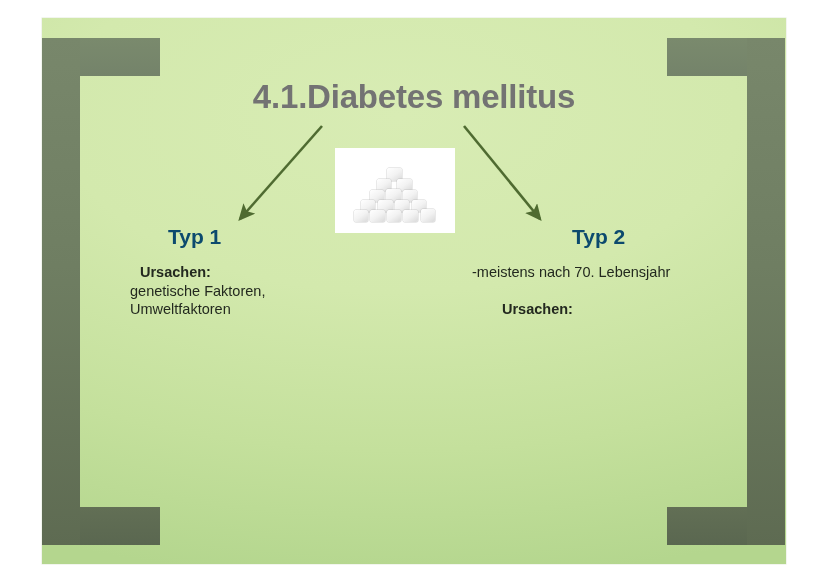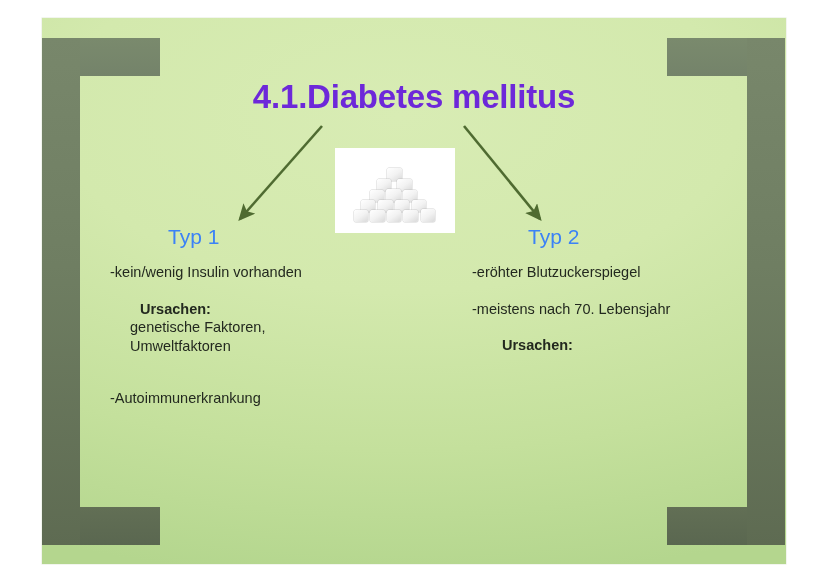--- a/index.html
+++ b/index.html
@@ -58,21 +58,21 @@
 
   
   .slide-title {
     position: absolute;
     left: 0;
     top: 78px;
     width: 828px;
     text-align: center;
     font-size: 33px;
     font-weight: bold;
-    color: #6d28d9;
+    color: #737373;
     letter-spacing: -0.2px;
     white-space: nowrap;
   }
 
   
   .arrows-layer {
     position: absolute;
     left: 0; top: 0;
     width: 828px; height: 585px;
     pointer-events: none;
@@ -86,26 +86,26 @@
     width: 120px;
     height: 85px;
     background: #ffffff;
     overflow: hidden;
   }
 
   
   .col-heading {
     position: absolute;
     font-size: 21px;
-    font-weight: normal;
-    color: #3b82f6;
+    font-weight: bold;
+    color: #0c4a6e;
     white-space: nowrap;
   }
   .col-heading.left-head  { left: 168px; top: 225px; }
-  .col-heading.right-head { left: 528px; top: 225px; }
+  .col-heading.right-head { left: 572px; top: 225px; }
 
   
   .text-col {
     position: absolute;
     font-size: 14.5px;
     color: #23291f;
     line-height: 1.28;
   }
   .text-col.left-col  { left: 110px; top: 263px; width: 330px; }
   .text-col.right-col { left: 472px; top: 263px; width: 300px; }
@@ -163,29 +163,26 @@
         <path d="M0,0 L6.4,3 L0,6 L1.4,3 z" fill="#4f6b31"></path>
       </marker>
     </defs>
     <line x1="322" y1="126" x2="240" y2="219" stroke="#4f6b31" stroke-width="2.6" marker-end="url(#ah)"></line>
     <line x1="464" y1="126" x2="540" y2="219" stroke="#4f6b31" stroke-width="2.6" marker-end="url(#ah)"></line>
   </svg>
 
   <div class="col-heading left-head">Typ 1</div>
 
   <div class="text-col left-col">
-    <div class="line-spaced">-kein/wenig Insulin vorhanden</div>
     <div class="ursachen-label">Ursachen:</div>
     <div class="ursachen-body">genetische Faktoren,
 Umweltfaktoren</div>
     <div class="gap-block"></div>
-    <div>-Autoimmunerkrankung</div>
   </div>
 
   <div class="col-heading right-head">Typ 2</div>
 
   <div class="text-col right-col">
-    <div class="line-spaced">-eröhter Blutzuckerspiegel</div>
     <div class="line-spaced">-meistens nach 70. Lebensjahr</div>
     <div class="ursachen-label">Ursachen:</div>
   </div>
 
 </div>
 
 </body></html>

